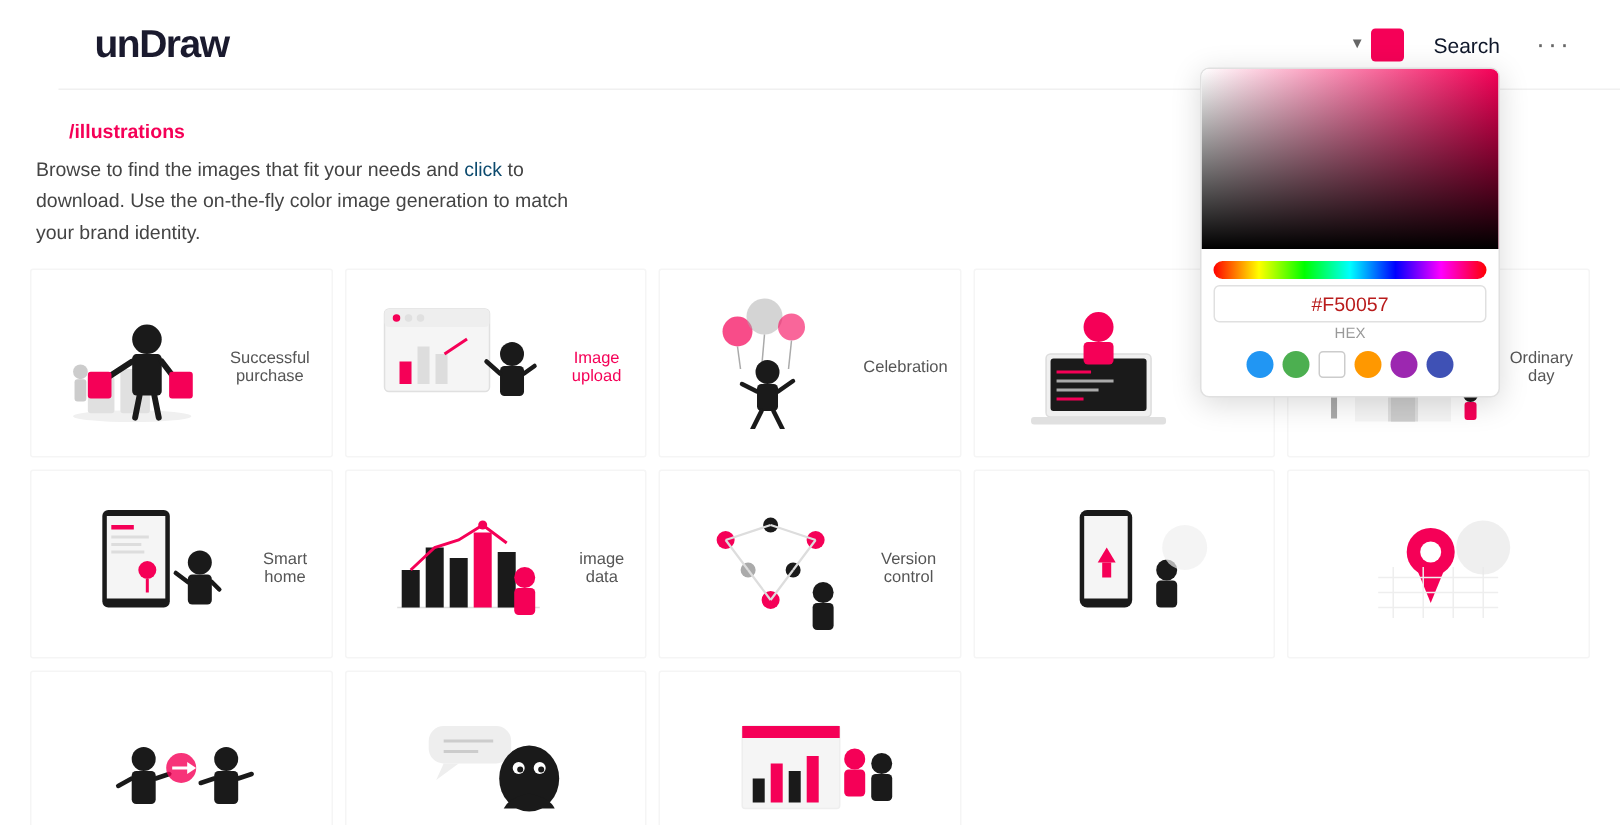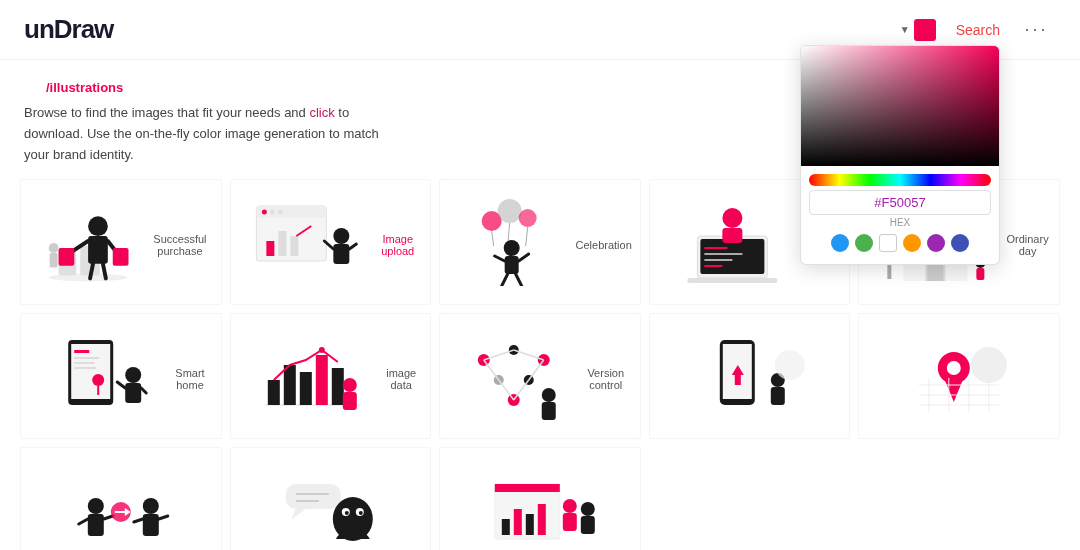--- a/index.html
+++ b/index.html
@@ -6,20 +6,21 @@
     body { font-family: -apple-system, BlinkMacSystemFont, 'Segoe UI', sans-serif; background: #fff; color: #333; overflow-x: hidden; }
 
     
     .header {
       display: flex;
       align-items: center;
       justify-content: space-between;
       padding: 14px 24px;
       border-bottom: 1px solid #f0f0f0;
       position: relative;
+      margin-left: 39px;
     }
     .logo {
       font-size: 26px;
       font-weight: 900;
       color: #1a1a2e;
       letter-spacing: -1px;
     }
     .header-right {
       display: flex;
       align-items: center;
@@ -39,21 +40,21 @@
       color: #666;
     }
     .color-box {
       width: 22px;
       height: 22px;
       border-radius: 3px;
       background: #F50057;
     }
     .search-btn {
       font-size: 14px;
-      color: #ef4444;
+      color: #0f172a;
       cursor: pointer;
       border: none;
       background: none;
       padding: 4px 8px;
       text-align: center;
     }
     .more-btn {
       font-size: 18px;
       color: #666;
       cursor: pointer;
@@ -97,21 +98,21 @@
       align-items: center;
       margin: 4px 8px 6px 8px;
     }
     .color-hex-input {
       width: 100%;
       border: 1px solid #e0e0e0;
       border-radius: 4px;
       padding: 4px 8px;
       font-size: 13px;
       text-align: center;
-      color: #a21caf;
+      color: #b91c1c;
       background: #fff;
     }
     .color-hex-label {
       font-size: 10px;
       color: #999;
       margin-top: 2px;
     }
     .color-swatches {
       display: flex;
       justify-content: center;
@@ -141,21 +142,21 @@
       margin-bottom: 8px;
       margin-left: 22px;
     }
     .intro-text {
       font-size: 13px;
       color: #444;
       line-height: 1.6;
       max-width: 380px;
     }
     .intro-text a {
-      color: #be185d;
+      color: #0c4a6e;
       text-decoration: none;
     }
 
     
     .illustrations-grid {
       display: grid;
       grid-template-columns: repeat(5, 1fr);
       gap: 0;
       padding: 0 16px;
     }

